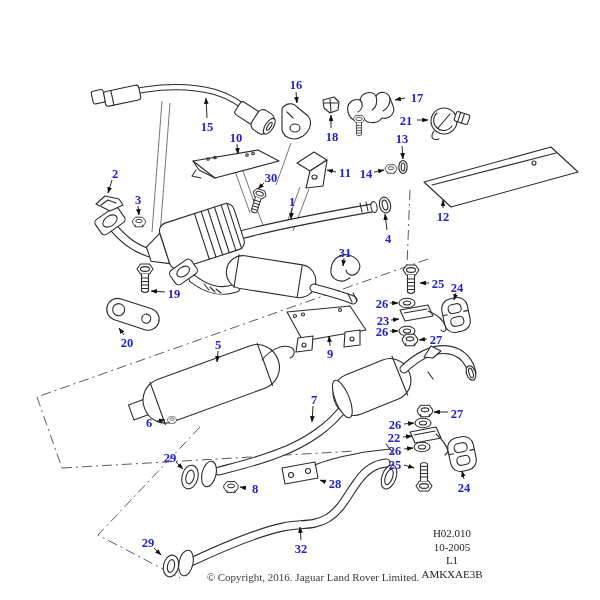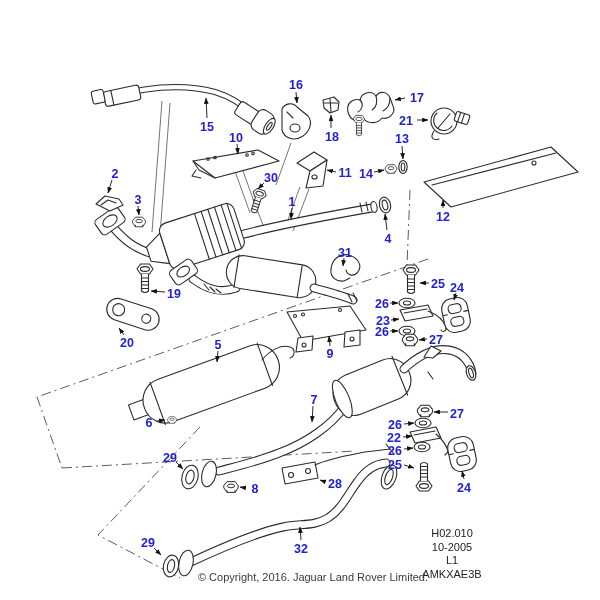--- a/index.html
+++ b/index.html
@@ -1,16 +1,16 @@
 <!DOCTYPE html>
 <html style="--callout: #2222cc; --line: #2b2b2b;"><head>
 <meta charset="utf-8">
 <style>
   html,body{margin:0;padding:0;background:#fff;width:600px;height:600px;overflow:hidden}
-  .stage{position:relative;width:600px;height:472px;background:#fff;font-family:Liberation Sans, sans-serif}
+  .stage{position:relative;width:600px;height:472px;background:#fff;font-family:Liberation Serif, serif}
   svg{display:block}
   .art{fill:none;stroke:var(--line,#2b2b2b);stroke-width:1.1;stroke-linejoin:round;stroke-linecap:round}
   .fill{fill:#fff;stroke:var(--line,#2b2b2b);stroke-width:1.1;stroke-linejoin:round}
   .thin{fill:none;stroke:var(--line,#2b2b2b);stroke-width:.65}
   .tube-o{fill:none;stroke:var(--line,#2b2b2b);stroke-width:9;stroke-linecap:round}
   .tube-i{fill:none;stroke:#fff;stroke-width:6.8;stroke-linecap:round}
   .tube2-o{fill:none;stroke:var(--line,#2b2b2b);stroke-width:6.2;stroke-linecap:round}
   .tube2-i{fill:none;stroke:#fff;stroke-width:4.2;stroke-linecap:round}
   .leader{stroke:#111;stroke-width:.9;fill:none;marker-end:url(#arr)}
   .dashdot{fill:none;stroke:#4a4a4a;stroke-width:.9;stroke-dasharray:10 4 2 4}

